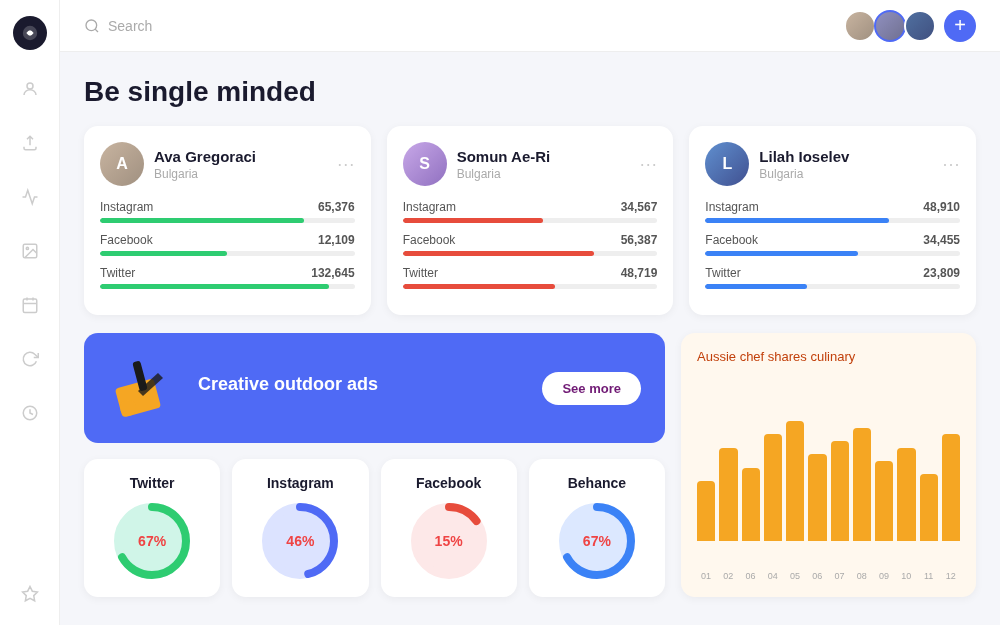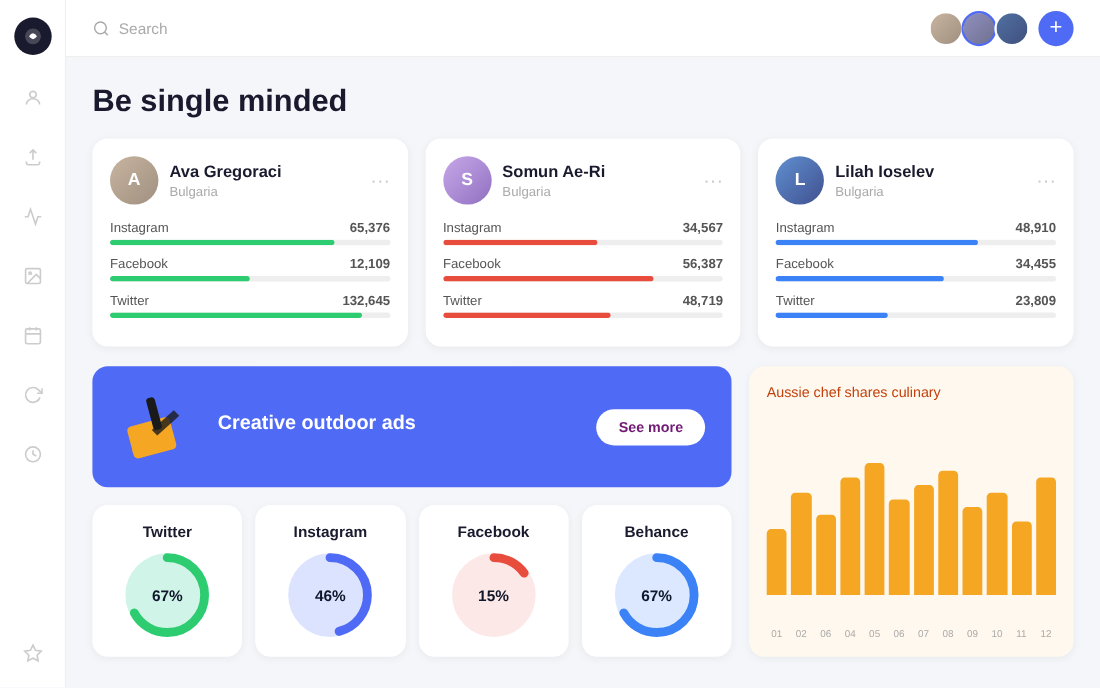--- a/index.html
+++ b/index.html
@@ -171,21 +171,21 @@
       box-shadow: 0 2px 8px rgba(0,0,0,0.05);
     }
     .social-name { font-size: 14px; font-weight: 600; color: #1a1a2e; }
     .donut-container {
       position: relative; width: 80px; height: 80px;
     }
     .donut-container svg { transform: rotate(-90deg); }
     .donut-label {
       position: absolute; top: 50%; left: 50%;
       transform: translate(-50%, -50%);
-      font-size: 14px; font-weight: 700; color: #0f172a;
+      font-size: 14px; font-weight: 700; color: #ef4444;
     }
 
     
     .chart-card {
       background: #fff8ee;
       border-radius: 14px;
       padding: 16px;
       box-shadow: 0 2px 8px rgba(0,0,0,0.05);
       display: flex; flex-direction: column;
       gap: 10px;

